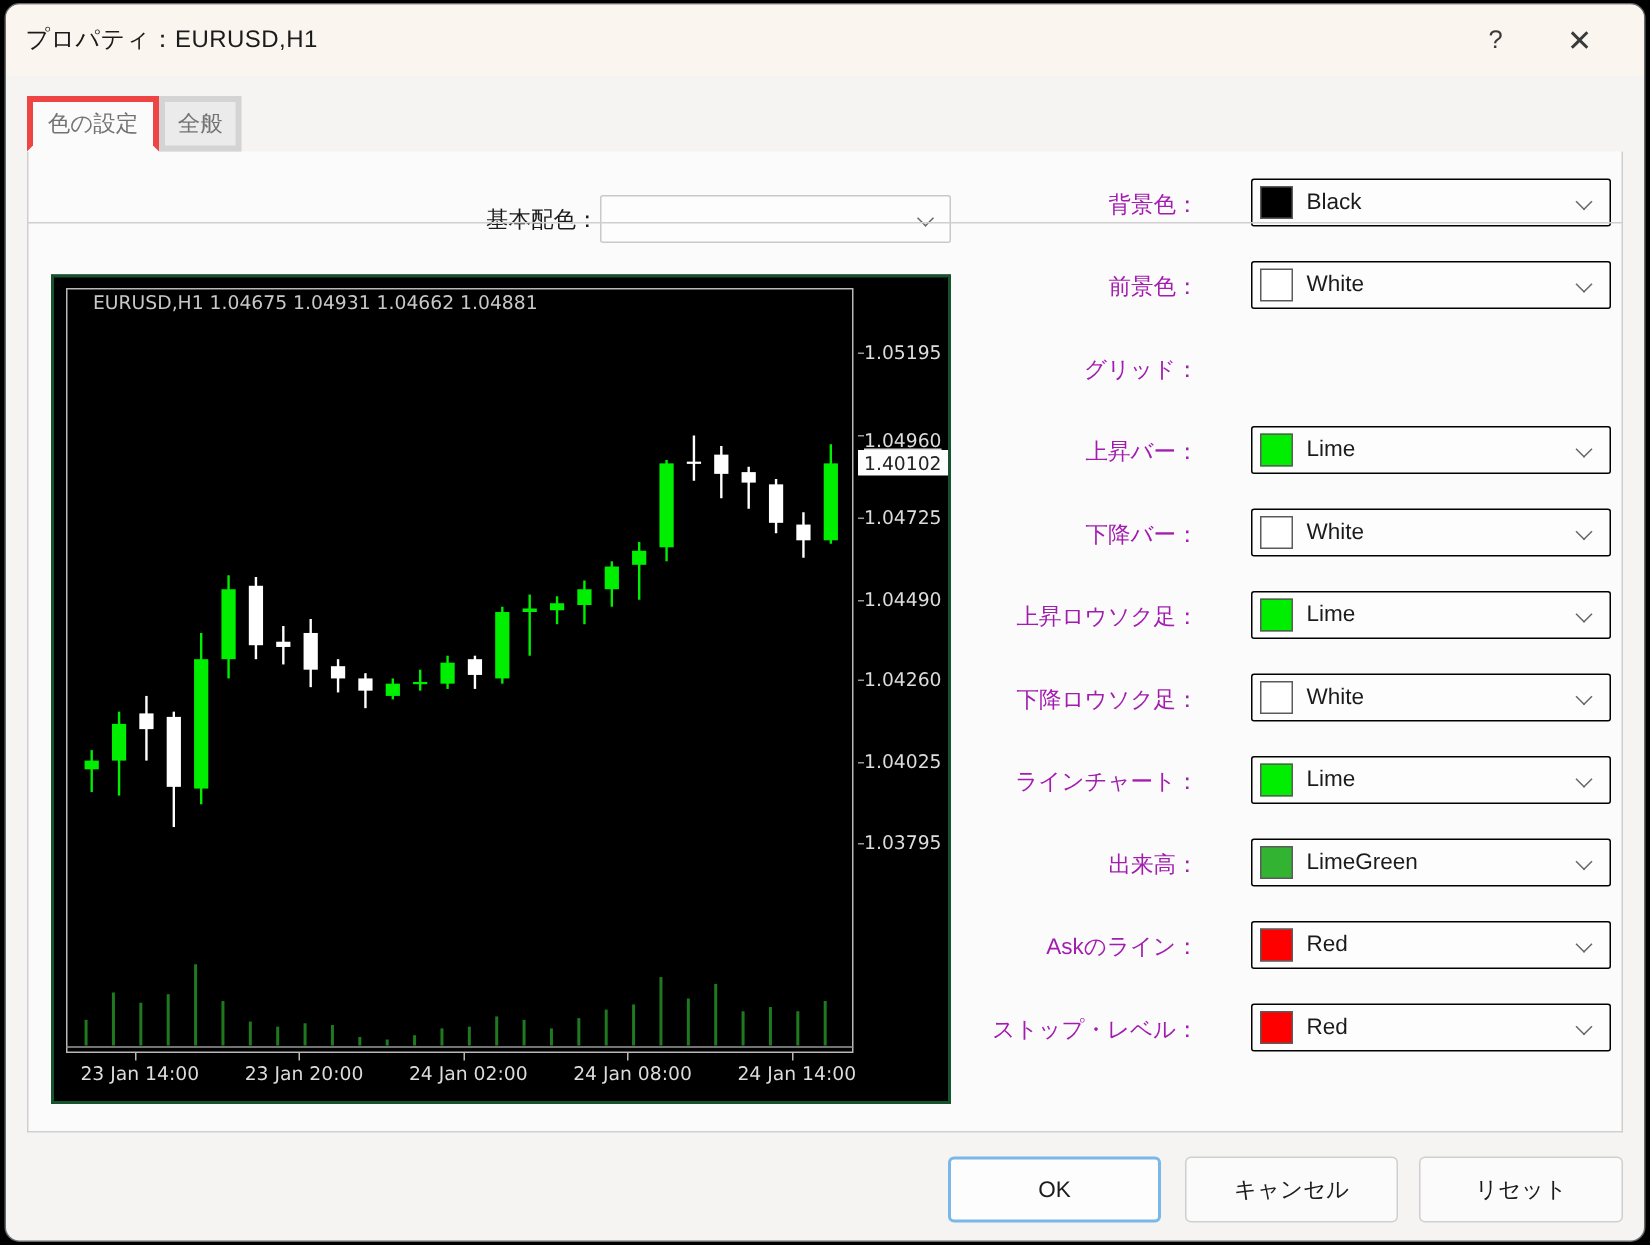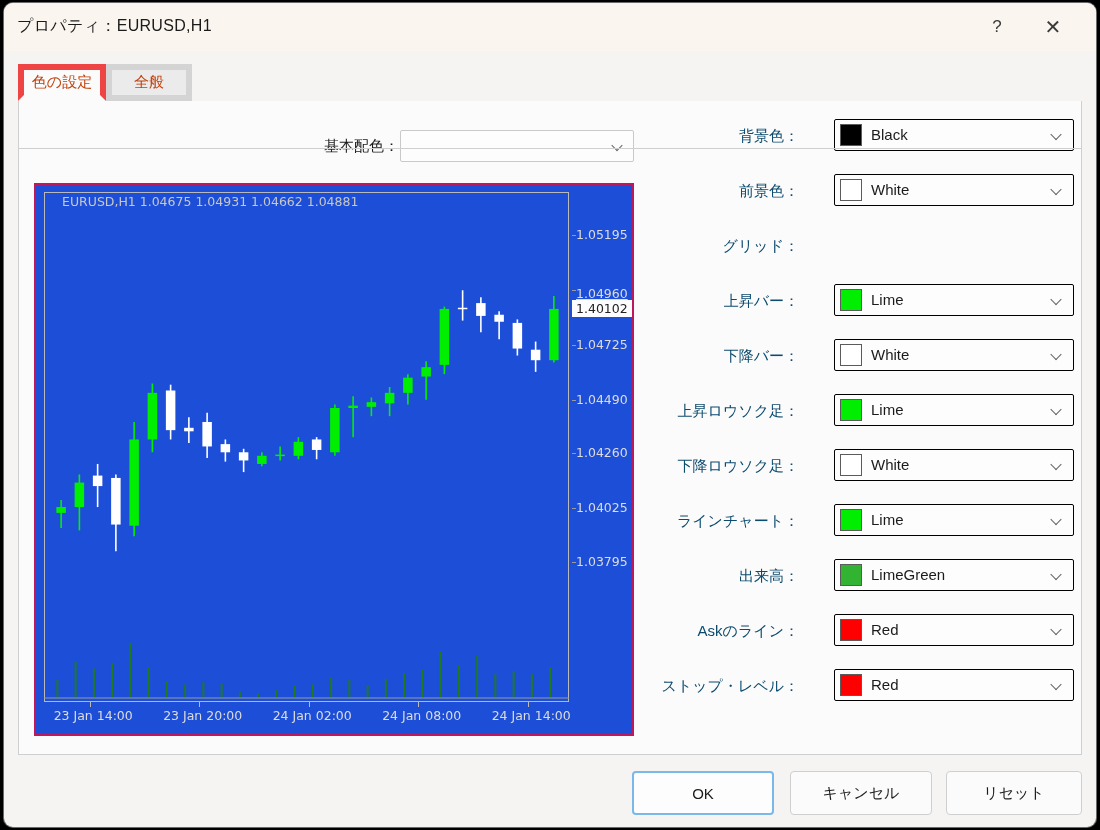--- a/index.html
+++ b/index.html
@@ -34,30 +34,30 @@
   .tb-close{right:20px;font-size:20px;}
 
   
   .tabstrip{
     position:absolute;left:0;top:48px;width:100%;height:50px;
     background:#f5f4f2;
   }
   .tab{
     position:absolute;top:13px;height:37px;
     display:flex;align-items:center;justify-content:center;
-    font-size:15px;color:#c2410c;
-    border:6px solid #ef4444;
+    font-size:15px;color:#737373;
+    border:4px solid #ef4444;
     box-sizing:border-box;
   }
   .tab.active{
     left:14px;width:88px;background:#fbfbfb;border-bottom-color:#fbfbfb;
     z-index:3;
   }
   .tab.inactive{
-    left:102px;width:86px;background:#ebebeb;border-color:#d4d4d4;
+    left:102px;width:55px;background:#ebebeb;border-color:#d4d4d4;
     z-index:2;
   }
   .tabline{
     position:absolute;left:14px;top:97px;width:1064px;height:1px;background:#cfcfcf;z-index:1;
   }
 
   
   .panel{
     position:absolute;left:14px;top:98px;width:1064px;height:654px;
     background:#fbfbfb;border:1px solid #cfcfcf;border-top:none;box-sizing:border-box;
@@ -73,22 +73,22 @@
     background:#fdfdfd;border:1px solid #c9c9c9;box-sizing:border-box;
     border-radius:2px;
   }
   .scheme-select .chev{
     position:absolute;right:9px;top:50%;transform:translateY(-50%);
   }
 
   
   .chartbox{
     position:absolute;left:30px;top:180px;width:600px;height:553px;
-    background:#1d4ed8;
-    border:2px solid #be185d;
+    background:#000000;
+    border:2px solid #14532d;
     box-sizing:border-box;
     overflow:hidden;
   }
   .chart-inner{position:absolute;left:0;top:0;width:100%;height:100%;}
   .plot-frame{
     position:absolute;left:8px;top:7px;width:525px;height:510px;
     border:1px solid #b9b9b9;box-sizing:border-box;
   }
   .chart-header{
     position:absolute;left:26px;top:9px;
@@ -115,21 +115,21 @@
     font-family:"DejaVu Sans",sans-serif;
   }
   .xtick{position:absolute;top:0;width:1px;height:5px;background:#b9b9b9;}
   svg.cs{position:absolute;left:8px;top:7px;}
 
   
   .rows{position:absolute;left:640px;top:110px;width:440px;}
   .row{position:relative;height:55px;}
   .rlabel{
     position:absolute;left:0;top:14px;width:155px;text-align:right;
-    font-size:15px;color:#0c4a6e;white-space:nowrap;
+    font-size:15px;color:#a21caf;white-space:nowrap;
   }
   .cselect{
     position:absolute;left:190px;top:6px;width:240px;height:32px;
     background:#fdfdfd;border:1px solid #000000;box-sizing:border-box;
     border-radius:2px;
   }
   .swatch{
     position:absolute;left:5px;top:4px;width:22px;height:22px;
     border:1px solid #5b5b5b;box-sizing:border-box;
   }

